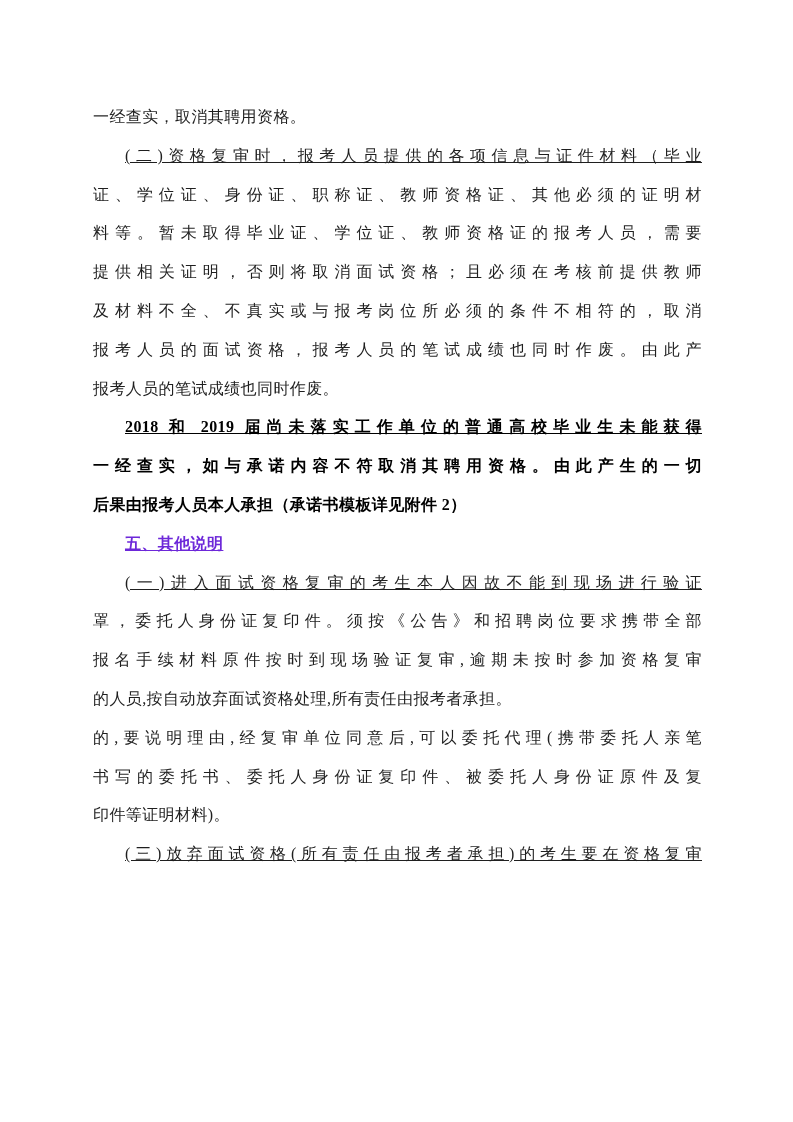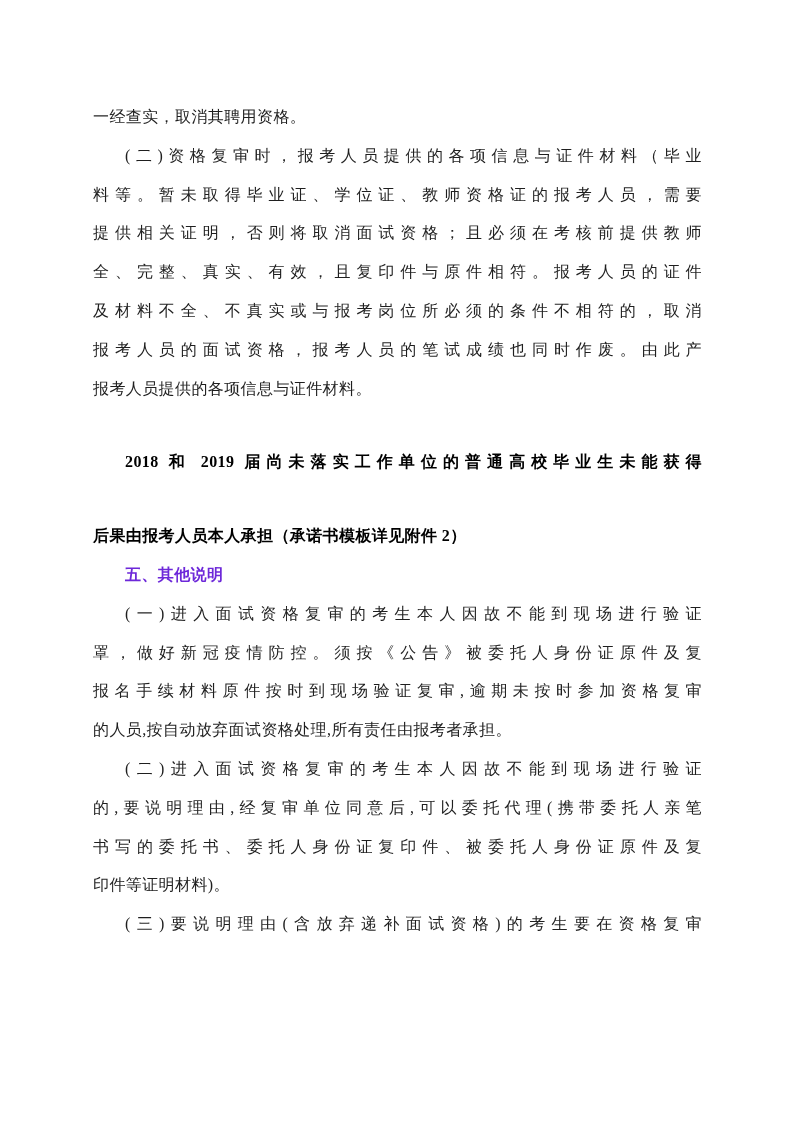--- a/index.html
+++ b/index.html
@@ -27,51 +27,51 @@
   }
   .line {
     text-align: justify;
     text-align-last: left;
   }
   .line.just {
     text-align-last: justify;
   }
   .line.indent {
     text-indent: 2em;
+    text-decoration: underline;
   }
   .line.bold {
     font-weight: bold;
     color: #000000;
-    margin-top: 35px;
   }
   .line.heading {
     font-family: "Liberation Sans", sans-serif;
     font-weight: bold;
     color: #6d28d9;
   }
 </style>
 </head>
 <body>
 
 <div class="page">
   <div class="text-block">
       <div class="line">一经查实，取消其聘用资格。</div>
       <div class="line just indent">(二)资格复审时，报考人员提供的各项信息与证件材料（毕业</div>
+      <div class="line just">证、学位证、身份证、职称证、教师资格证、其他必须的证明材</div>
       <div class="line just">料等。暂未取得毕业证、学位证、教师资格证的报考人员，需要</div>
       <div class="line just">提供相关证明，否则将取消面试资格；且必须在考核前提供教师</div>
-      <div class="line just">全、完整、真实、有效，且复印件与原件相符。报考人员的证件</div>
       <div class="line just">及材料不全、不真实或与报考岗位所必须的条件不相符的，取消</div>
       <div class="line just">报考人员的面试资格，报考人员的笔试成绩也同时作废。由此产</div>
-      <div class="line">报考人员提供的各项信息与证件材料。</div>
+      <div class="line">报考人员的笔试成绩也同时作废。</div>
       <div class="line just indent bold">2018 和 2019 届尚未落实工作单位的普通高校毕业生未能获得</div>
+      <div class="line just bold">一经查实，如与承诺内容不符取消其聘用资格。由此产生的一切</div>
       <div class="line bold">后果由报考人员本人承担（承诺书模板详见附件 2）</div>
       <div class="line indent heading">五、其他说明</div>
       <div class="line just indent">(一)进入面试资格复审的考生本人因故不能到现场进行验证</div>
-      <div class="line just">罩，做好新冠疫情防控。须按《公告》被委托人身份证原件及复</div>
+      <div class="line just">罩，委托人身份证复印件。须按《公告》和招聘岗位要求携带全部</div>
       <div class="line just">报名手续材料原件按时到现场验证复审,逾期未按时参加资格复审</div>
       <div class="line">的人员,按自动放弃面试资格处理,所有责任由报考者承担。</div>
-      <div class="line just indent">(二)进入面试资格复审的考生本人因故不能到现场进行验证</div>
       <div class="line just">的,要说明理由,经复审单位同意后,可以委托代理(携带委托人亲笔</div>
       <div class="line just">书写的委托书、委托人身份证复印件、被委托人身份证原件及复</div>
       <div class="line">印件等证明材料)。</div>
-      <div class="line just indent">(三)要说明理由(含放弃递补面试资格)的考生要在资格复审</div>
+      <div class="line just indent">(三)放弃面试资格(所有责任由报考者承担)的考生要在资格复审</div>
     </div>
 </div>
 
 </body></html>

